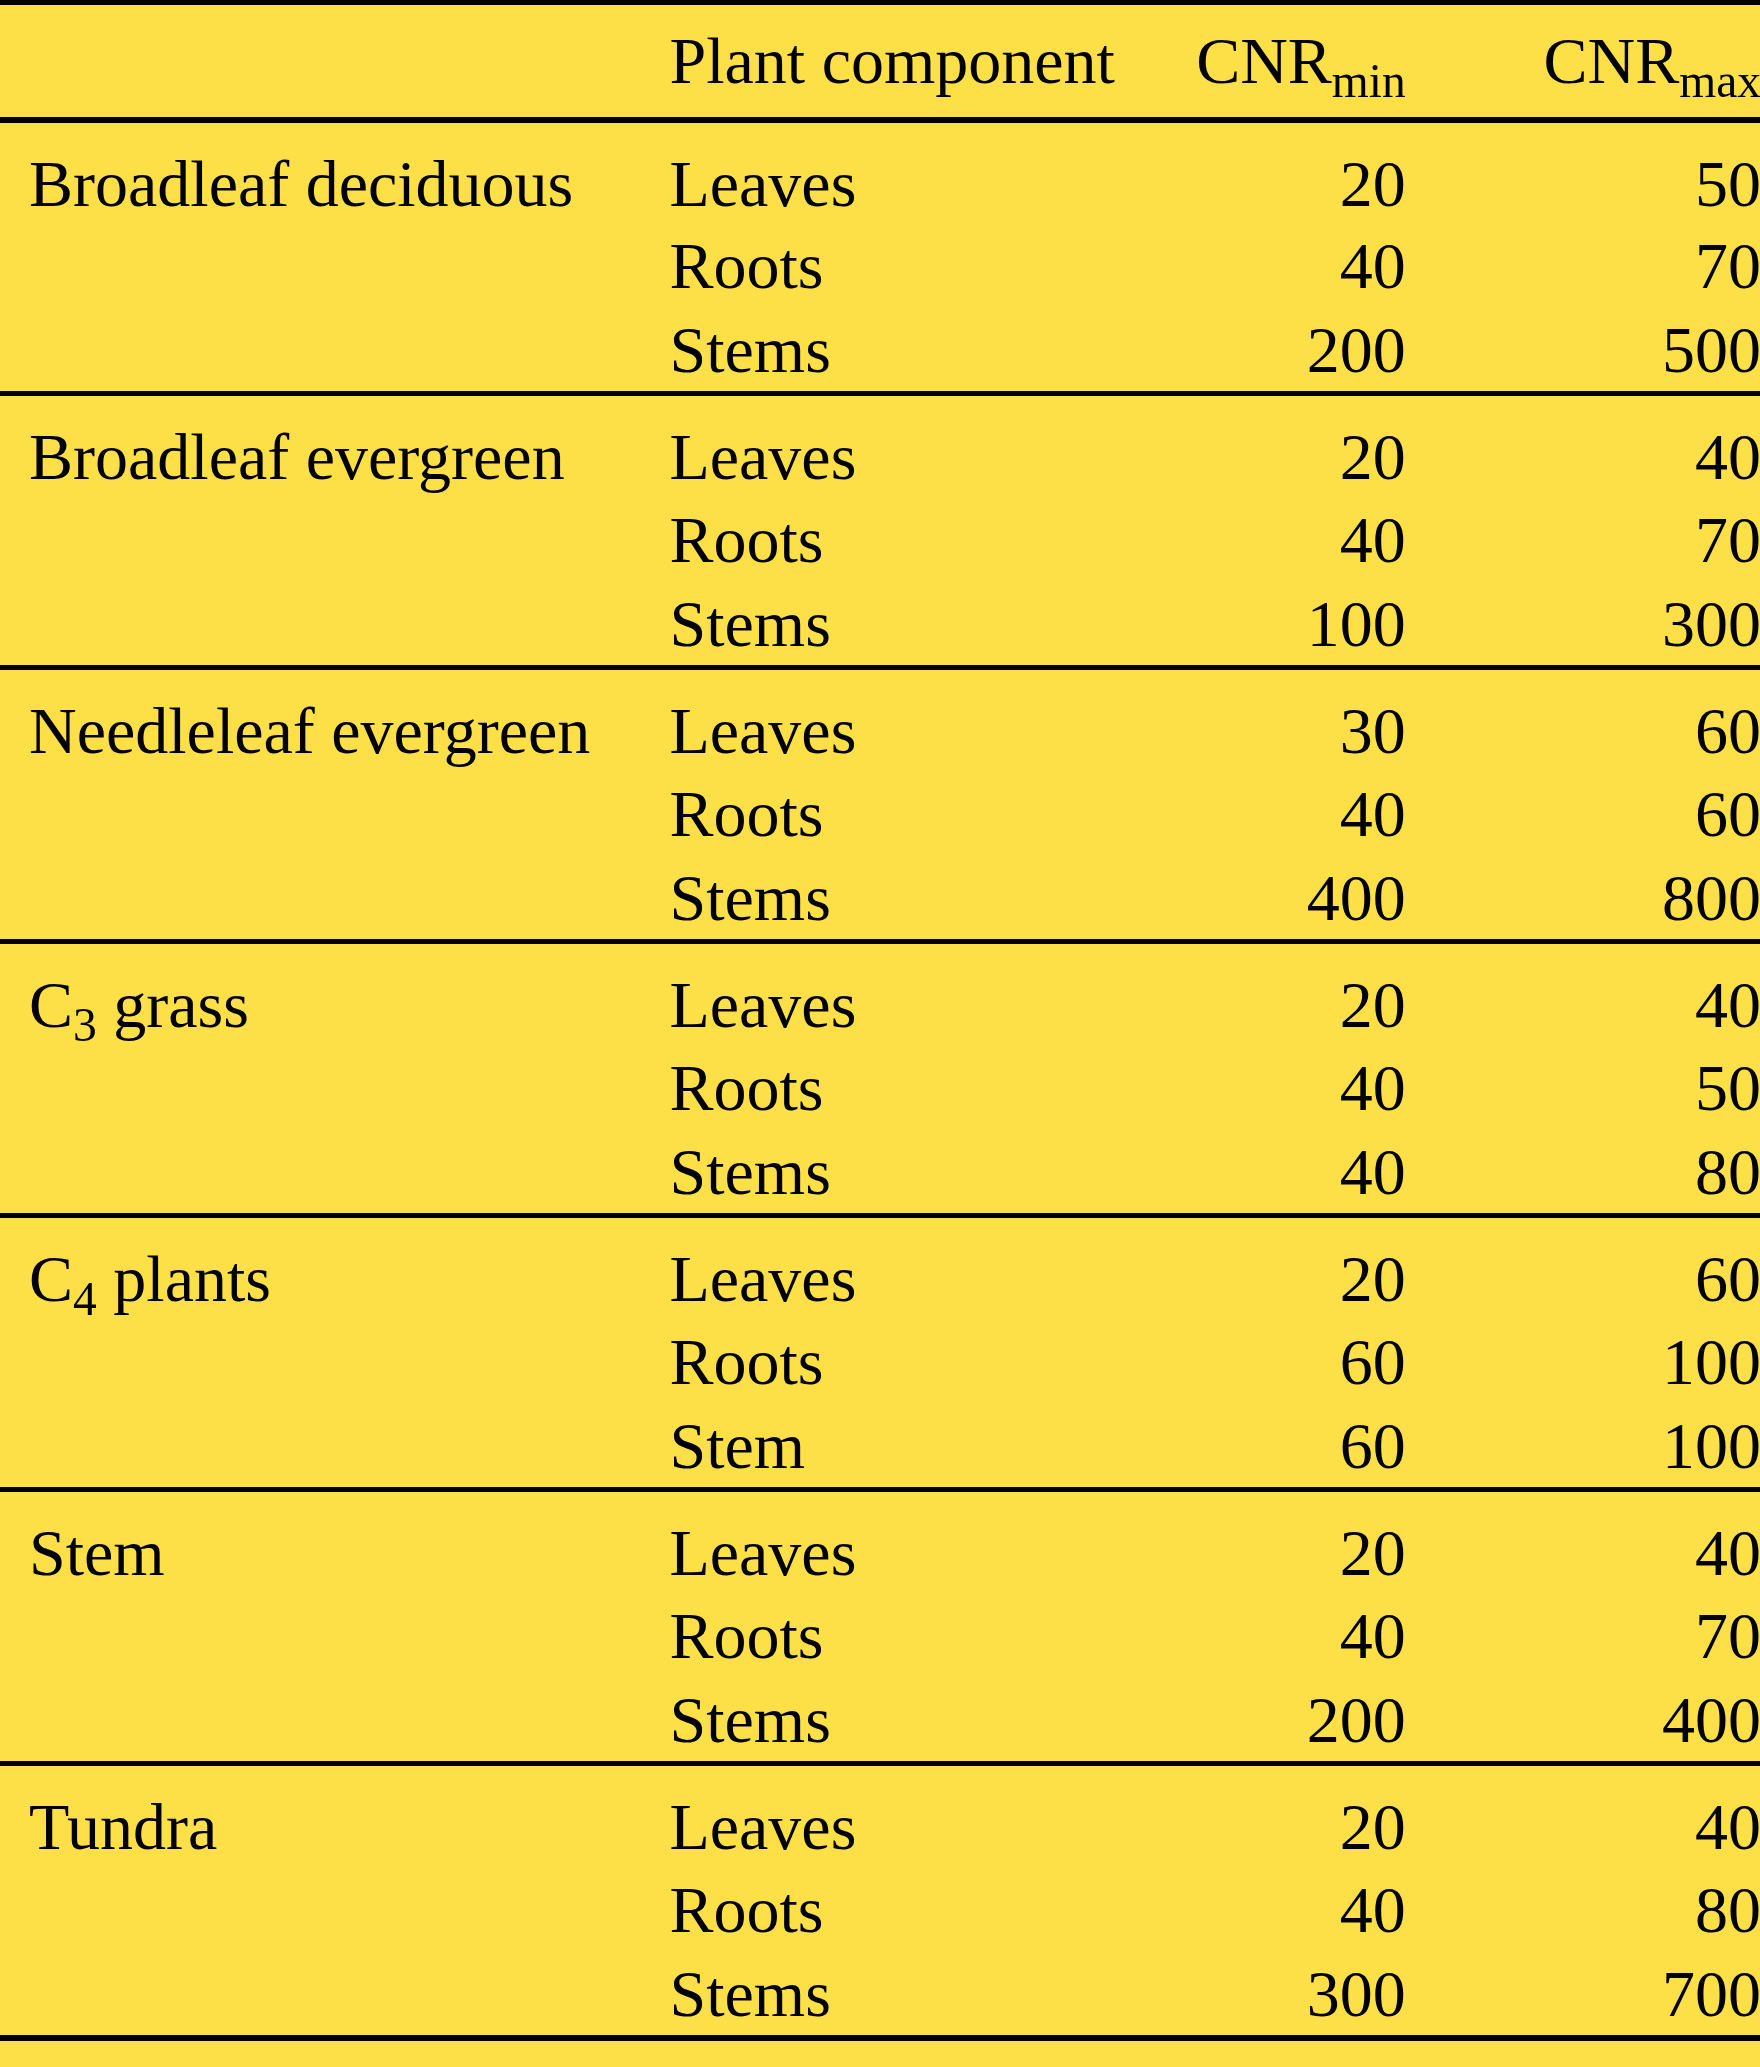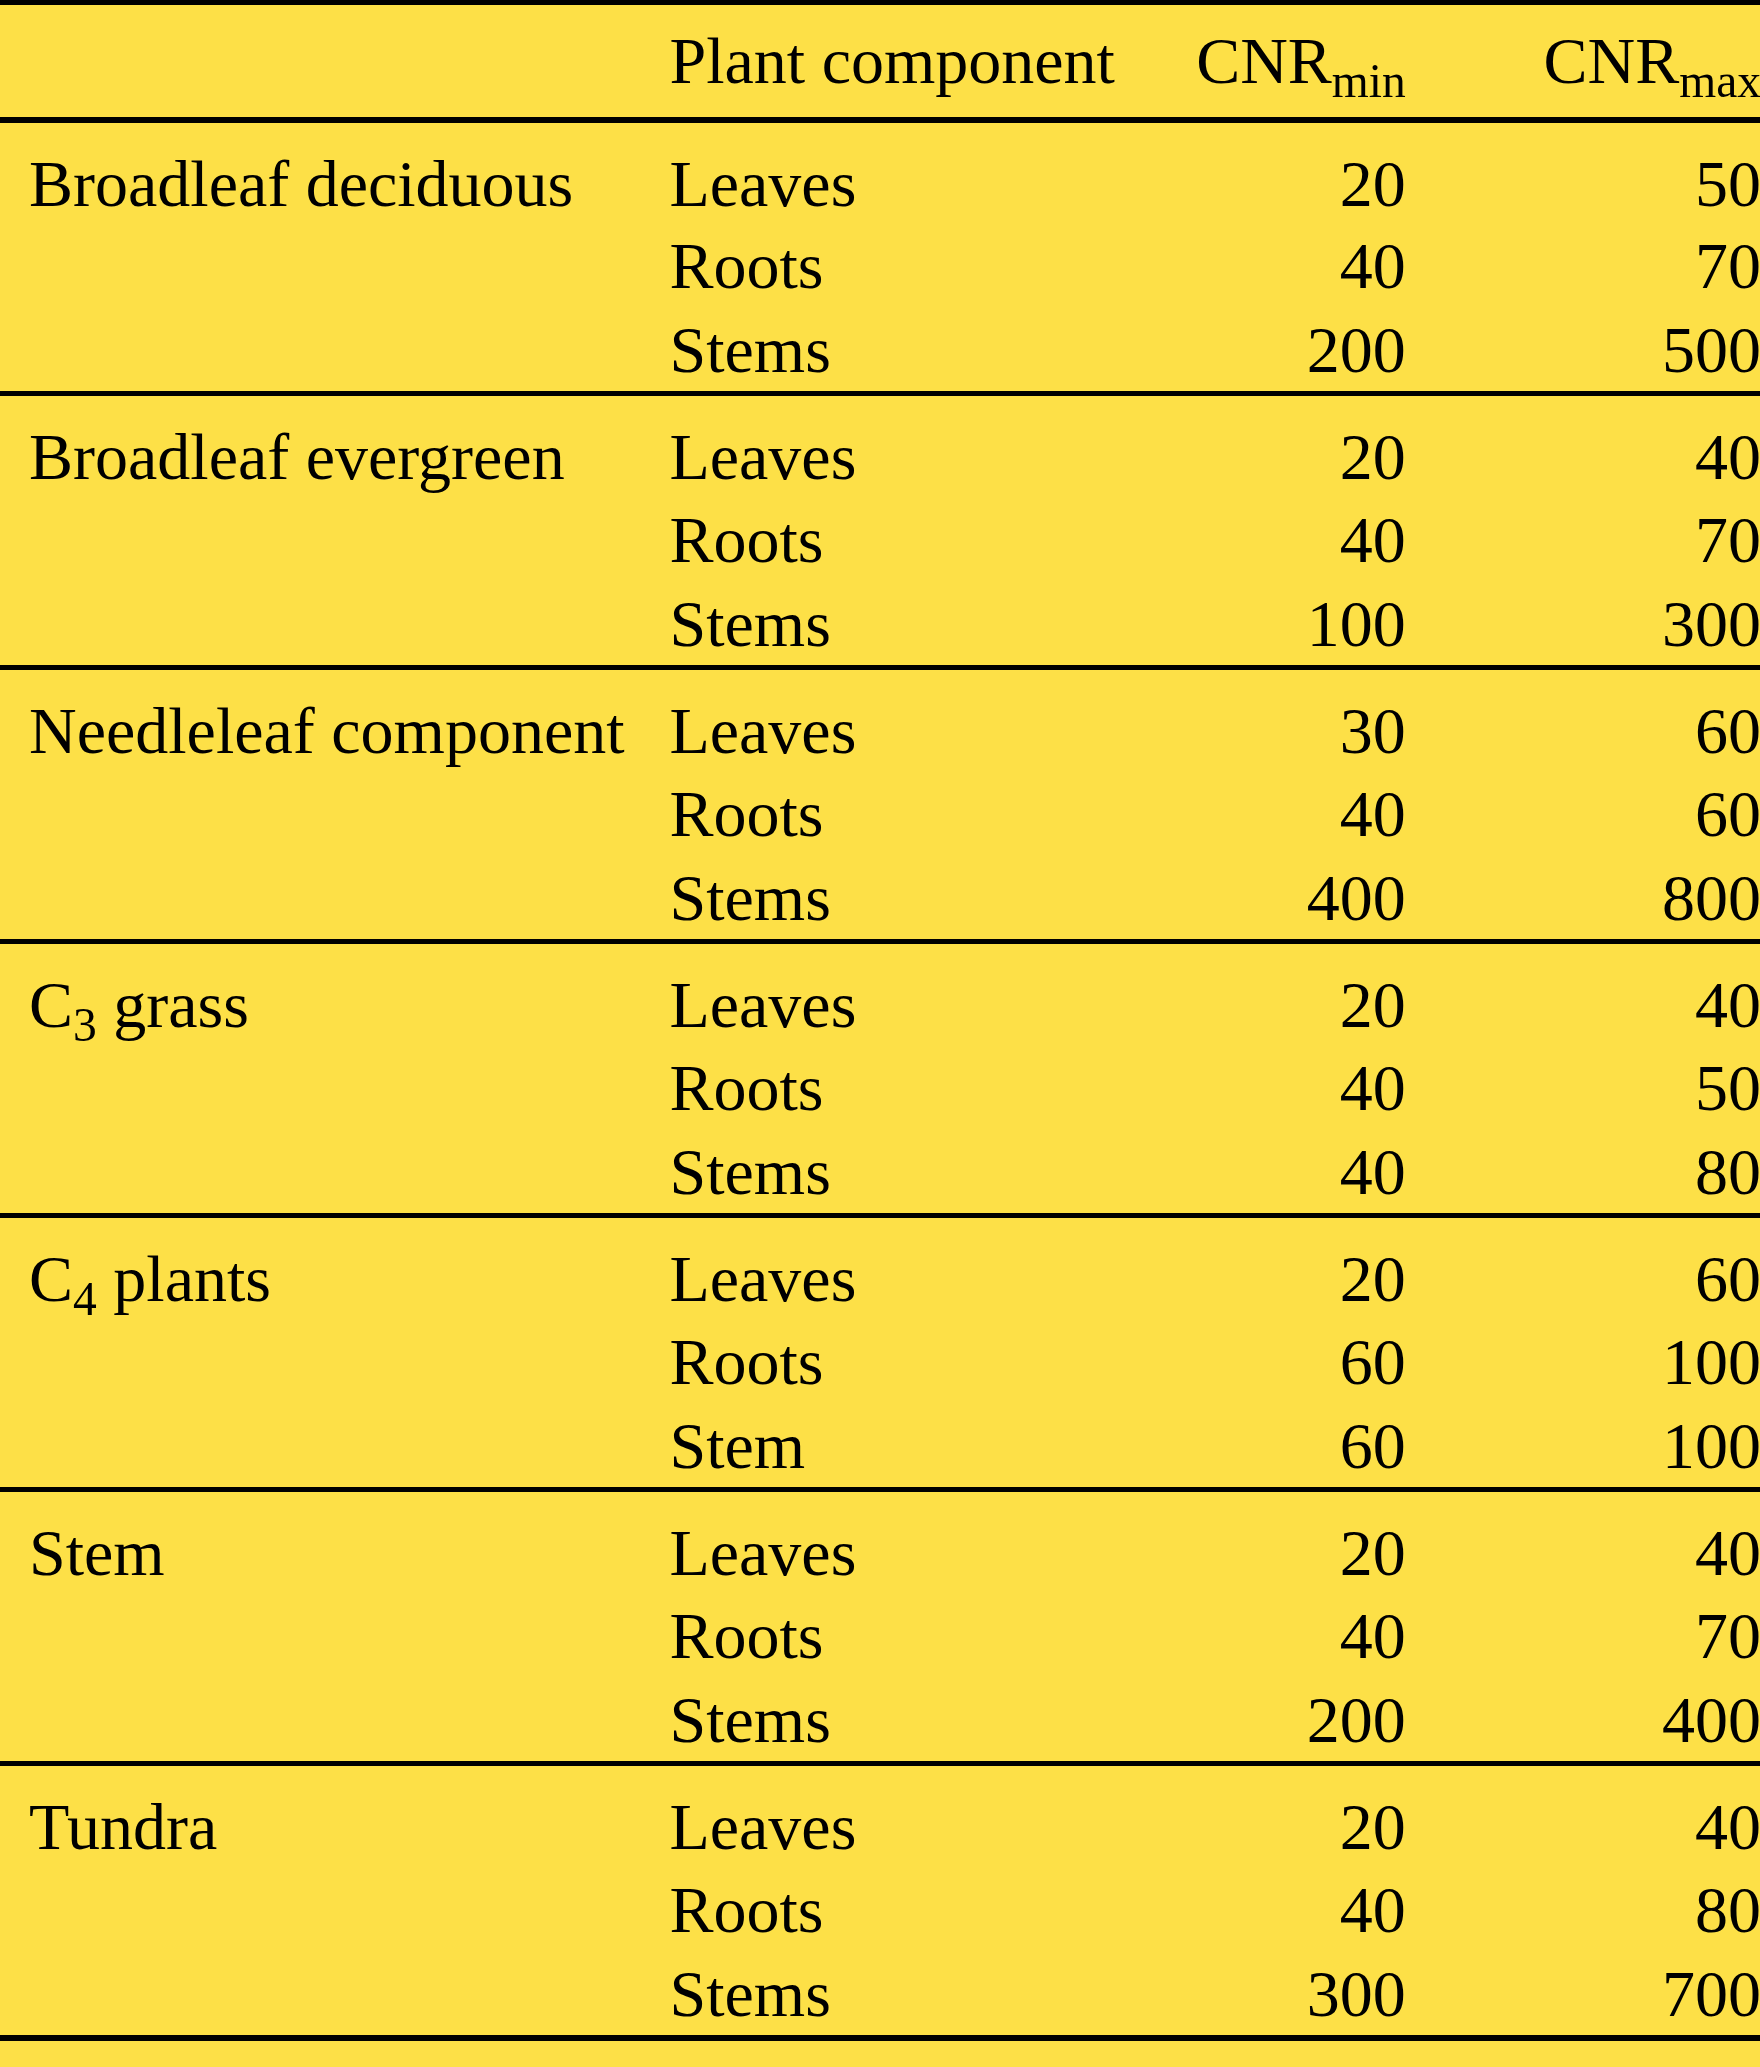--- a/index.html
+++ b/index.html
@@ -94,21 +94,21 @@
       </tr>
       <tr class="r">
         <td class="c2">Stems</td>
         <td class="c3">100</td>
         <td class="c4">300</td>
       </tr>
     </tbody>
 
     <tbody class="grp">
       <tr class="r1">
-        <td class="c1 gname" rowspan="3"><span>Needleleaf component</span><sub></sub><span></span></td>
+        <td class="c1 gname" rowspan="3"><span>Needleleaf evergreen</span><sub></sub><span></span></td>
         <td class="c2">Leaves</td>
         <td class="c3">30</td>
         <td class="c4">60</td>
       </tr>
       <tr class="r">
         <td class="c2">Roots</td>
         <td class="c3">40</td>
         <td class="c4">60</td>
       </tr>
       <tr class="r">

